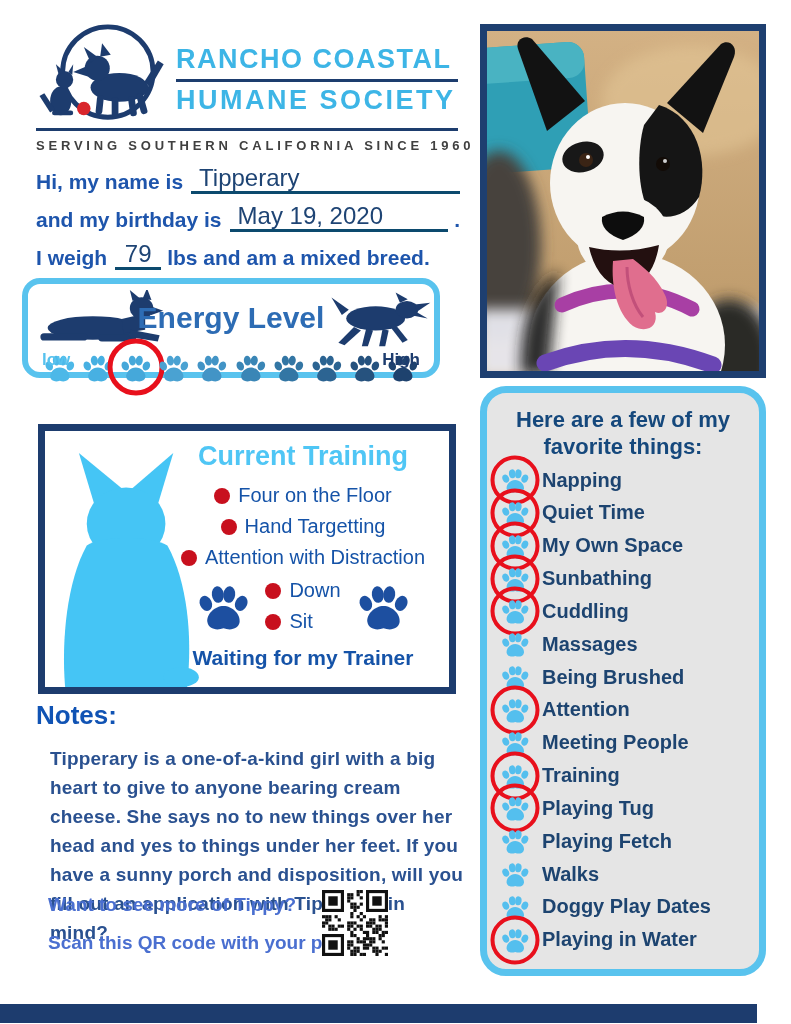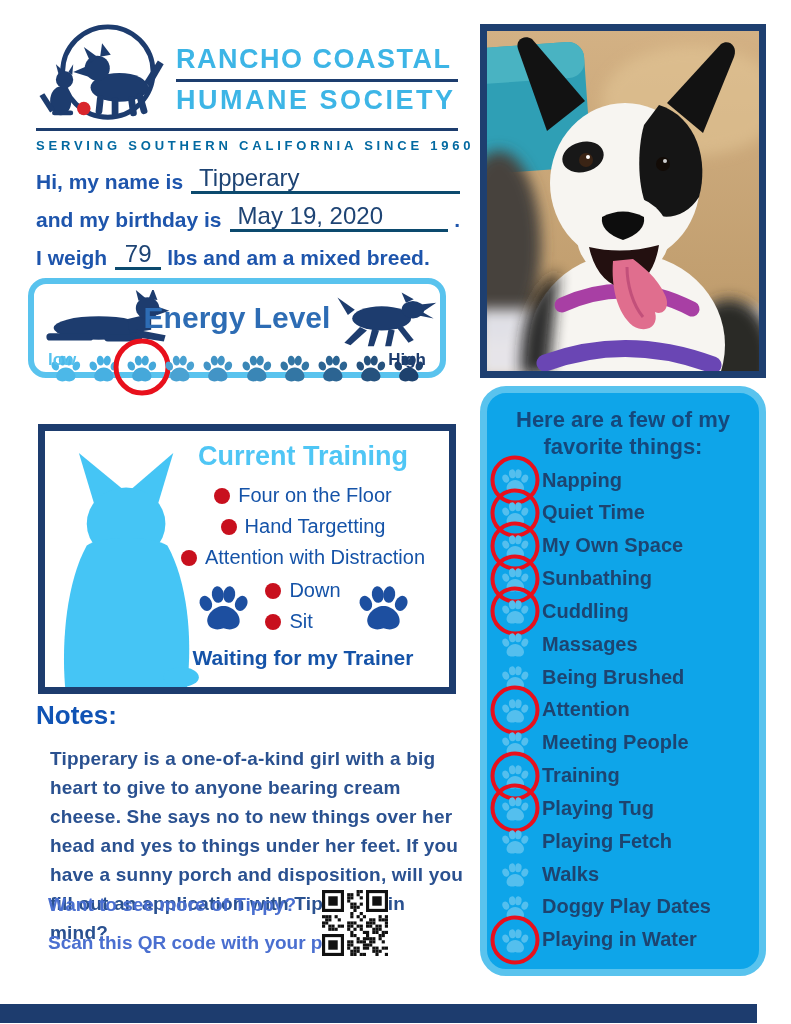--- a/index.html
+++ b/index.html
@@ -8,33 +8,33 @@
 
   
   .header{position:absolute;left:36px;top:22px;width:422px;}
   .header-top{display:flex;align-items:flex-start;}
   .logo-mark{width:136px;height:102px;flex:0 0 auto;}
   .wordmark{flex:1;margin-left:4px;padding-top:22px;}
   .org-line{font-size:27px;font-weight:bold;color:#3db5e6;letter-spacing:1.5px;white-space:nowrap;}
   .rule{height:3px;background:#1d3d6e;}
   .rule.mid{margin:4px 0 3px 0;}
   .rule.full{margin-top:4px;}
-  .tagline{margin-top:7px;font-size:13px;font-weight:bold;color:#0369a1;letter-spacing:3.8px;white-space:nowrap;}
+  .tagline{margin-top:7px;font-size:13px;font-weight:bold;color:#404040;letter-spacing:3.8px;white-space:nowrap;}
 
   
   .intro{position:absolute;left:36px;top:156px;width:424px;color:#1e55ac;font-weight:bold;font-size:21px;}
   .intro-line{display:flex;align-items:flex-end;height:38px;}
   .intro-label{white-space:pre;}
   .fill{flex:1;margin-left:8px;border-bottom:3px solid #0c4a6e;
         font-weight:normal;color:#1e4474;font-size:24px;padding:0 0 1px 8px;line-height:24px;}
   .fill.short{flex:0 0 46px;text-align:center;padding-left:0;}
   .suffix{white-space:pre;margin-left:6px;}
 
   
-  .energy{position:absolute;left:28px;top:278px;width:418px;height:100px;box-sizing:border-box;
+  .energy{position:absolute;left:22px;top:278px;width:418px;height:100px;box-sizing:border-box;
           border:6px solid #59c3ee;border-radius:18px;background:#fff;}
   .energy-title{position:absolute;left:0;right:0;top:17px;text-align:center;
                 font-size:30px;font-weight:bold;color:#2d6cb4;}
   .lying-dog{position:absolute;left:8px;top:6px;width:128px;height:56px;color:#1d3c6e;}
   .running-dog{position:absolute;right:2px;top:8px;width:104px;height:58px;color:#1d3c6e;}
   .paw-row{position:absolute;left:16px;right:16px;top:62px;height:42px;
            display:flex;justify-content:space-between;align-items:center;}
   .paw-slot{position:relative;width:31px;height:31px;}
   .paw-slot svg{width:31px;height:31px;display:block;}
   .ring{position:absolute;left:50%;top:50%;width:47px;height:47px;border:5px solid #e8101c;
@@ -67,21 +67,21 @@
   .qr-line.l2{top:932px;}
   .qr-code{position:absolute;left:322px;top:890px;width:66px;height:66px;}
 
   
   .photo{position:absolute;left:480px;top:24px;width:286px;height:354px;box-sizing:border-box;
          border:7px solid #1e3f70;background:#c9a97a;overflow:hidden;}
   .photo svg{display:block;}
 
   
   .fav{position:absolute;left:480px;top:386px;width:286px;height:590px;box-sizing:border-box;
-       border:7px solid #59c3ee;border-radius:26px;background:#0ea5e9;}
+       border:7px solid #59c3ee;border-radius:26px;background:#e5e5e5;}
   .fav-heading{margin-top:13px;text-align:center;font-size:22px;font-weight:bold;color:#15487c;line-height:27px;}
   .fav-list{position:absolute;left:14px;right:4px;top:72px;bottom:14px;
             display:flex;flex-direction:column;justify-content:space-between;}
   .fav-item{display:flex;align-items:center;height:30px;}
   .fav-paw-wrap{position:relative;width:28px;height:28px;flex:0 0 auto;margin-right:13px;}
   .fav-paw-wrap svg{width:28px;height:28px;display:block;color:#54bfee;}
   .fav-ring{position:absolute;left:50%;top:50%;width:41px;height:41px;border:4px solid #e8101c;
             border-radius:50%;transform:translate(-50%,-50%);}
   .fav-label{font-size:20px;font-weight:bold;color:#1d4470;white-space:nowrap;}
 

